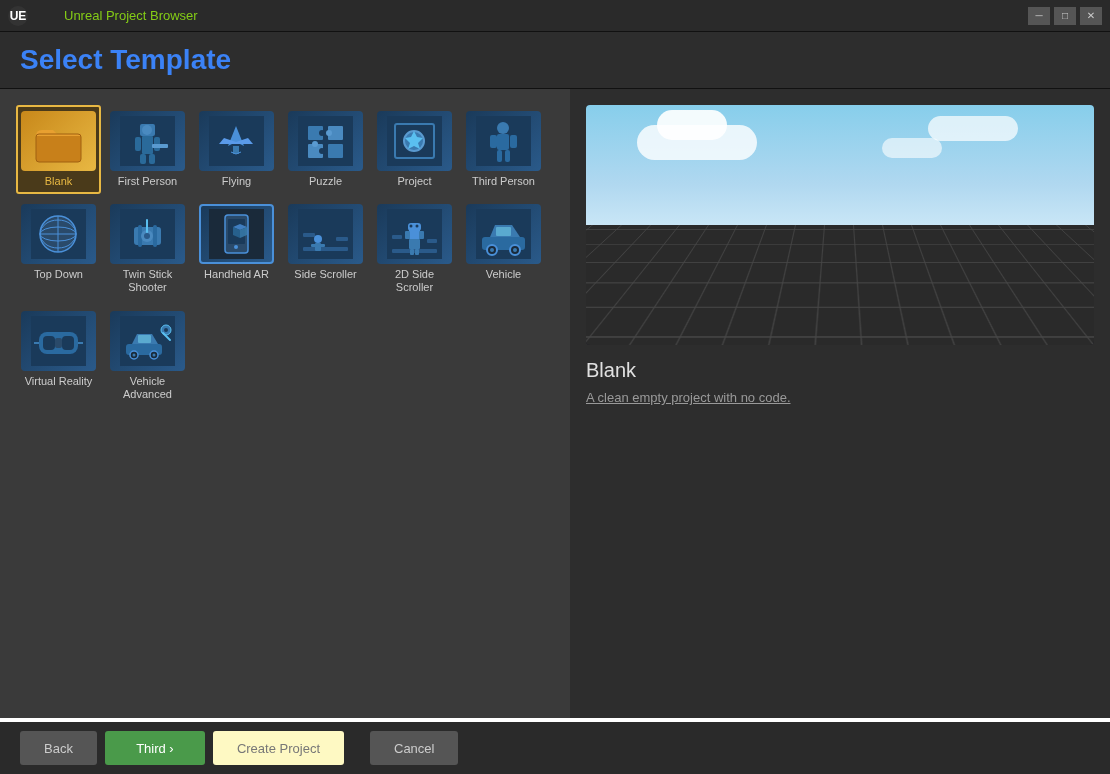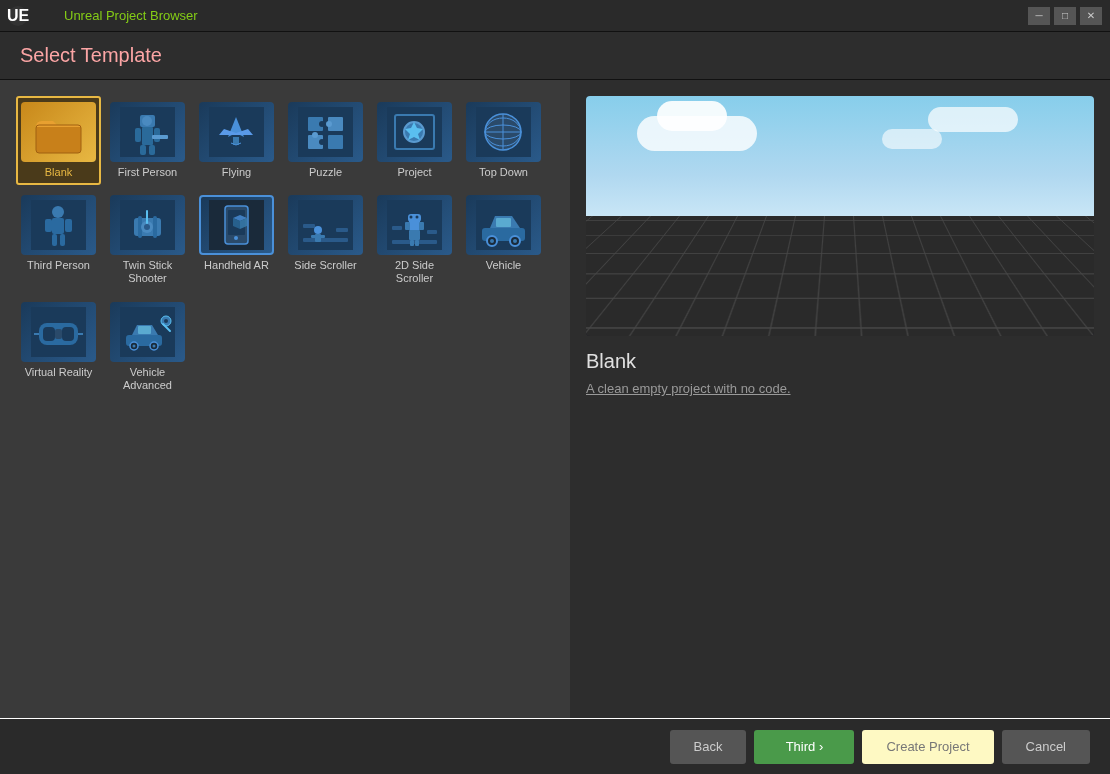--- a/index.html
+++ b/index.html
@@ -30,21 +30,21 @@
     }
     .ue-logo {
       width: 20px;
       height: 20px;
       background: #333;
       border-radius: 50%;
       display: flex;
       align-items: center;
       justify-content: center;
       color: #fff;
-      font-size: 16px;
+      font-size: 12px;
       font-weight: bold;
     }
     .title-bar-title {
       color: #84cc16;
       font-size: 13px;
       margin-left: 28px;
     }
     .title-bar-controls {
       display: flex;
       gap: 4px;
@@ -62,23 +62,23 @@
       justify-content: center;
     }
 
     .page-header {
       background: #2d2d2d;
       padding: 12px 20px;
       flex-shrink: 0;
       border-bottom: 1px solid #111;
     }
     .page-header h1 {
-      font-size: 20px;
-      color: #fca5a5;
-      font-weight: 400;
+      font-size: 28px;
+      color: #3b82f6;
+      font-weight: 700;
     }
 
     .main-content {
       display: flex;
       flex: 1;
       overflow: hidden;
     }
 
     .template-panel {
       width: 570px;
@@ -278,24 +278,24 @@
       margin-top: 6px;
       line-height: 1.5;
       text-decoration: underline;
     }
 
     .footer {
       height: 56px;
       background: #2a2a2a;
       display: flex;
       align-items: center;
-      justify-content: flex-end;
+      justify-content: flex-start;
       padding: 0 20px;
       gap: 8px;
-      border-top: 1px solid #ffffff;
+      border-top: 4px solid #ffffff;
       flex-shrink: 0;
     }
 
     .btn {
       height: 34px;
       padding: 0 24px;
       border: none;
       border-radius: 3px;
       cursor: pointer;
       font-size: 13px;
@@ -315,20 +315,21 @@
       gap: 4px;
     }
     .btn-create {
       background: #fef9c3;
       color: #777;
       cursor: default;
     }
     .btn-cancel {
       background: #555;
       color: #ccc;
+      margin-left: 18px;
     }
 
     
     .template-svg {
       width: 55px;
       height: 50px;
     }
   </style>
 </head>
 <body>
@@ -424,50 +425,50 @@
 
             <rect x="8" y="8" width="39" height="34" rx="2" fill="none" stroke="#3a7ab0" stroke-width="2"></rect>
             <circle cx="27" cy="25" r="10" fill="#3a7ab0" stroke="#5a9ad0" stroke-width="2"></circle>
             <path d="M27 15 L30 21 L36 22 L31 27 L33 33 L27 30 L21 33 L23 27 L18 22 L24 21 Z" fill="#5abff0"></path>
           </svg>
         </div>
         <span class="template-label">Project</span>
       </div>
 
       <div class="template-item">
-        <div class="template-icon icon-top-down">
-          <svg class="template-svg" viewBox="0 0 55 50" xmlns="http://www.w3.org/2000/svg">
-            <rect x="0" y="0" width="55" height="50" fill="#1a3a5a"></rect>
-
-            <circle cx="27" cy="25" r="18" fill="#2a4a6a" stroke="#4a90d9" stroke-width="1.5"></circle>
-
-            <ellipse cx="27" cy="25" rx="18" ry="7" fill="none" stroke="#4a90d9" stroke-width="1"></ellipse>
-            <ellipse cx="27" cy="25" rx="18" ry="14" fill="none" stroke="#4a90d9" stroke-width="1"></ellipse>
-
-            <line x1="27" y1="7" x2="27" y2="43" stroke="#4a90d9" stroke-width="1"></line>
-            <line x1="9" y1="25" x2="45" y2="25" stroke="#4a90d9" stroke-width="1"></line>
-          </svg>
-        </div>
-        <span class="template-label">Top Down</span>
-      </div>
-
-      <div class="template-item">
         <div class="template-icon icon-third-person">
           <svg class="template-svg" viewBox="0 0 55 50" xmlns="http://www.w3.org/2000/svg">
             <rect x="0" y="0" width="55" height="50" fill="#1a3a5a"></rect>
 
             <circle cx="27" cy="12" r="6" fill="#3a7ab0"></circle>
             <rect x="21" y="18" width="12" height="16" rx="2" fill="#2a6aa0"></rect>
             <rect x="14" y="19" width="7" height="13" rx="2" fill="#2a6aa0"></rect>
             <rect x="34" y="19" width="7" height="13" rx="2" fill="#2a6aa0"></rect>
             <rect x="21" y="34" width="5" height="12" rx="2" fill="#2a6aa0"></rect>
             <rect x="29" y="34" width="5" height="12" rx="2" fill="#2a6aa0"></rect>
           </svg>
         </div>
         <span class="template-label">Third Person</span>
+      </div>
+
+      <div class="template-item">
+        <div class="template-icon icon-top-down">
+          <svg class="template-svg" viewBox="0 0 55 50" xmlns="http://www.w3.org/2000/svg">
+            <rect x="0" y="0" width="55" height="50" fill="#1a3a5a"></rect>
+
+            <circle cx="27" cy="25" r="18" fill="#2a4a6a" stroke="#4a90d9" stroke-width="1.5"></circle>
+
+            <ellipse cx="27" cy="25" rx="18" ry="7" fill="none" stroke="#4a90d9" stroke-width="1"></ellipse>
+            <ellipse cx="27" cy="25" rx="18" ry="14" fill="none" stroke="#4a90d9" stroke-width="1"></ellipse>
+
+            <line x1="27" y1="7" x2="27" y2="43" stroke="#4a90d9" stroke-width="1"></line>
+            <line x1="9" y1="25" x2="45" y2="25" stroke="#4a90d9" stroke-width="1"></line>
+          </svg>
+        </div>
+        <span class="template-label">Top Down</span>
       </div>
 
       <div class="template-item">
         <div class="template-icon icon-twin-stick">
           <svg class="template-svg" viewBox="0 0 55 50" xmlns="http://www.w3.org/2000/svg">
             <rect x="0" y="0" width="55" height="50" fill="#1a3a5a"></rect>
 
             <rect x="14" y="18" width="27" height="18" rx="3" fill="#3a7ab0"></rect>
             <rect x="18" y="16" width="4" height="22" rx="2" fill="#2a6aa0"></rect>
             <rect x="33" y="16" width="4" height="22" rx="2" fill="#2a6aa0"></rect>

